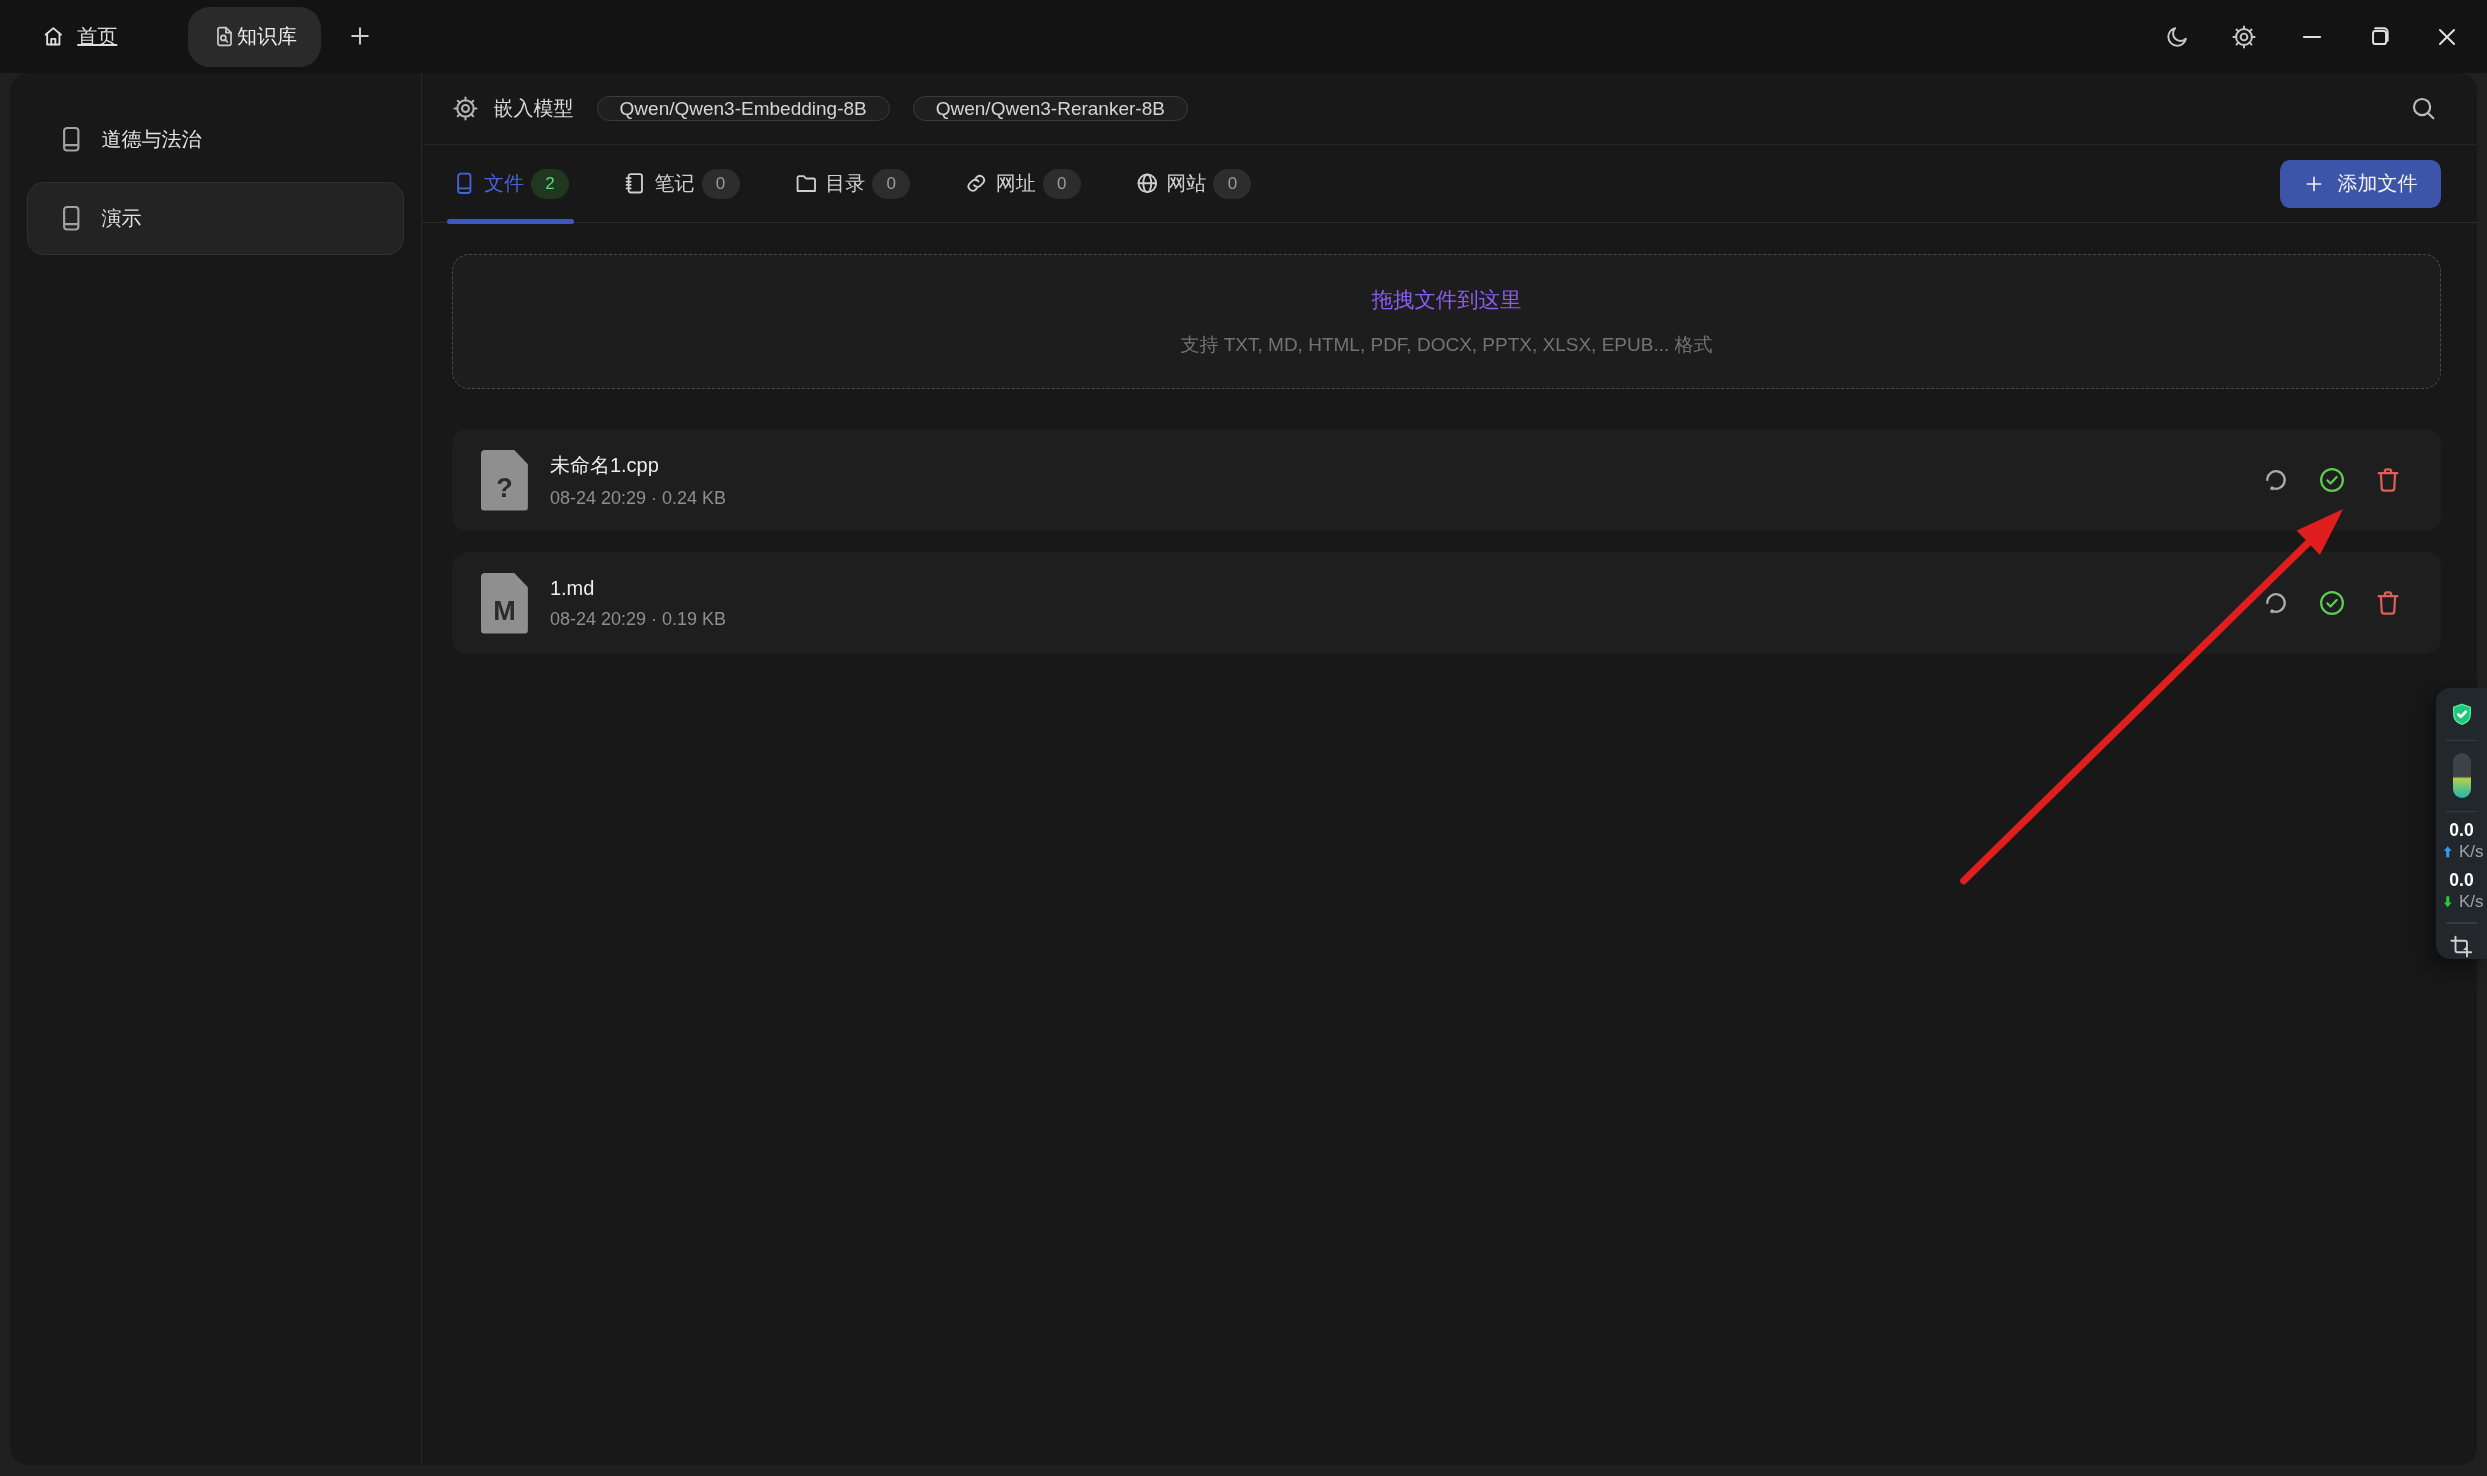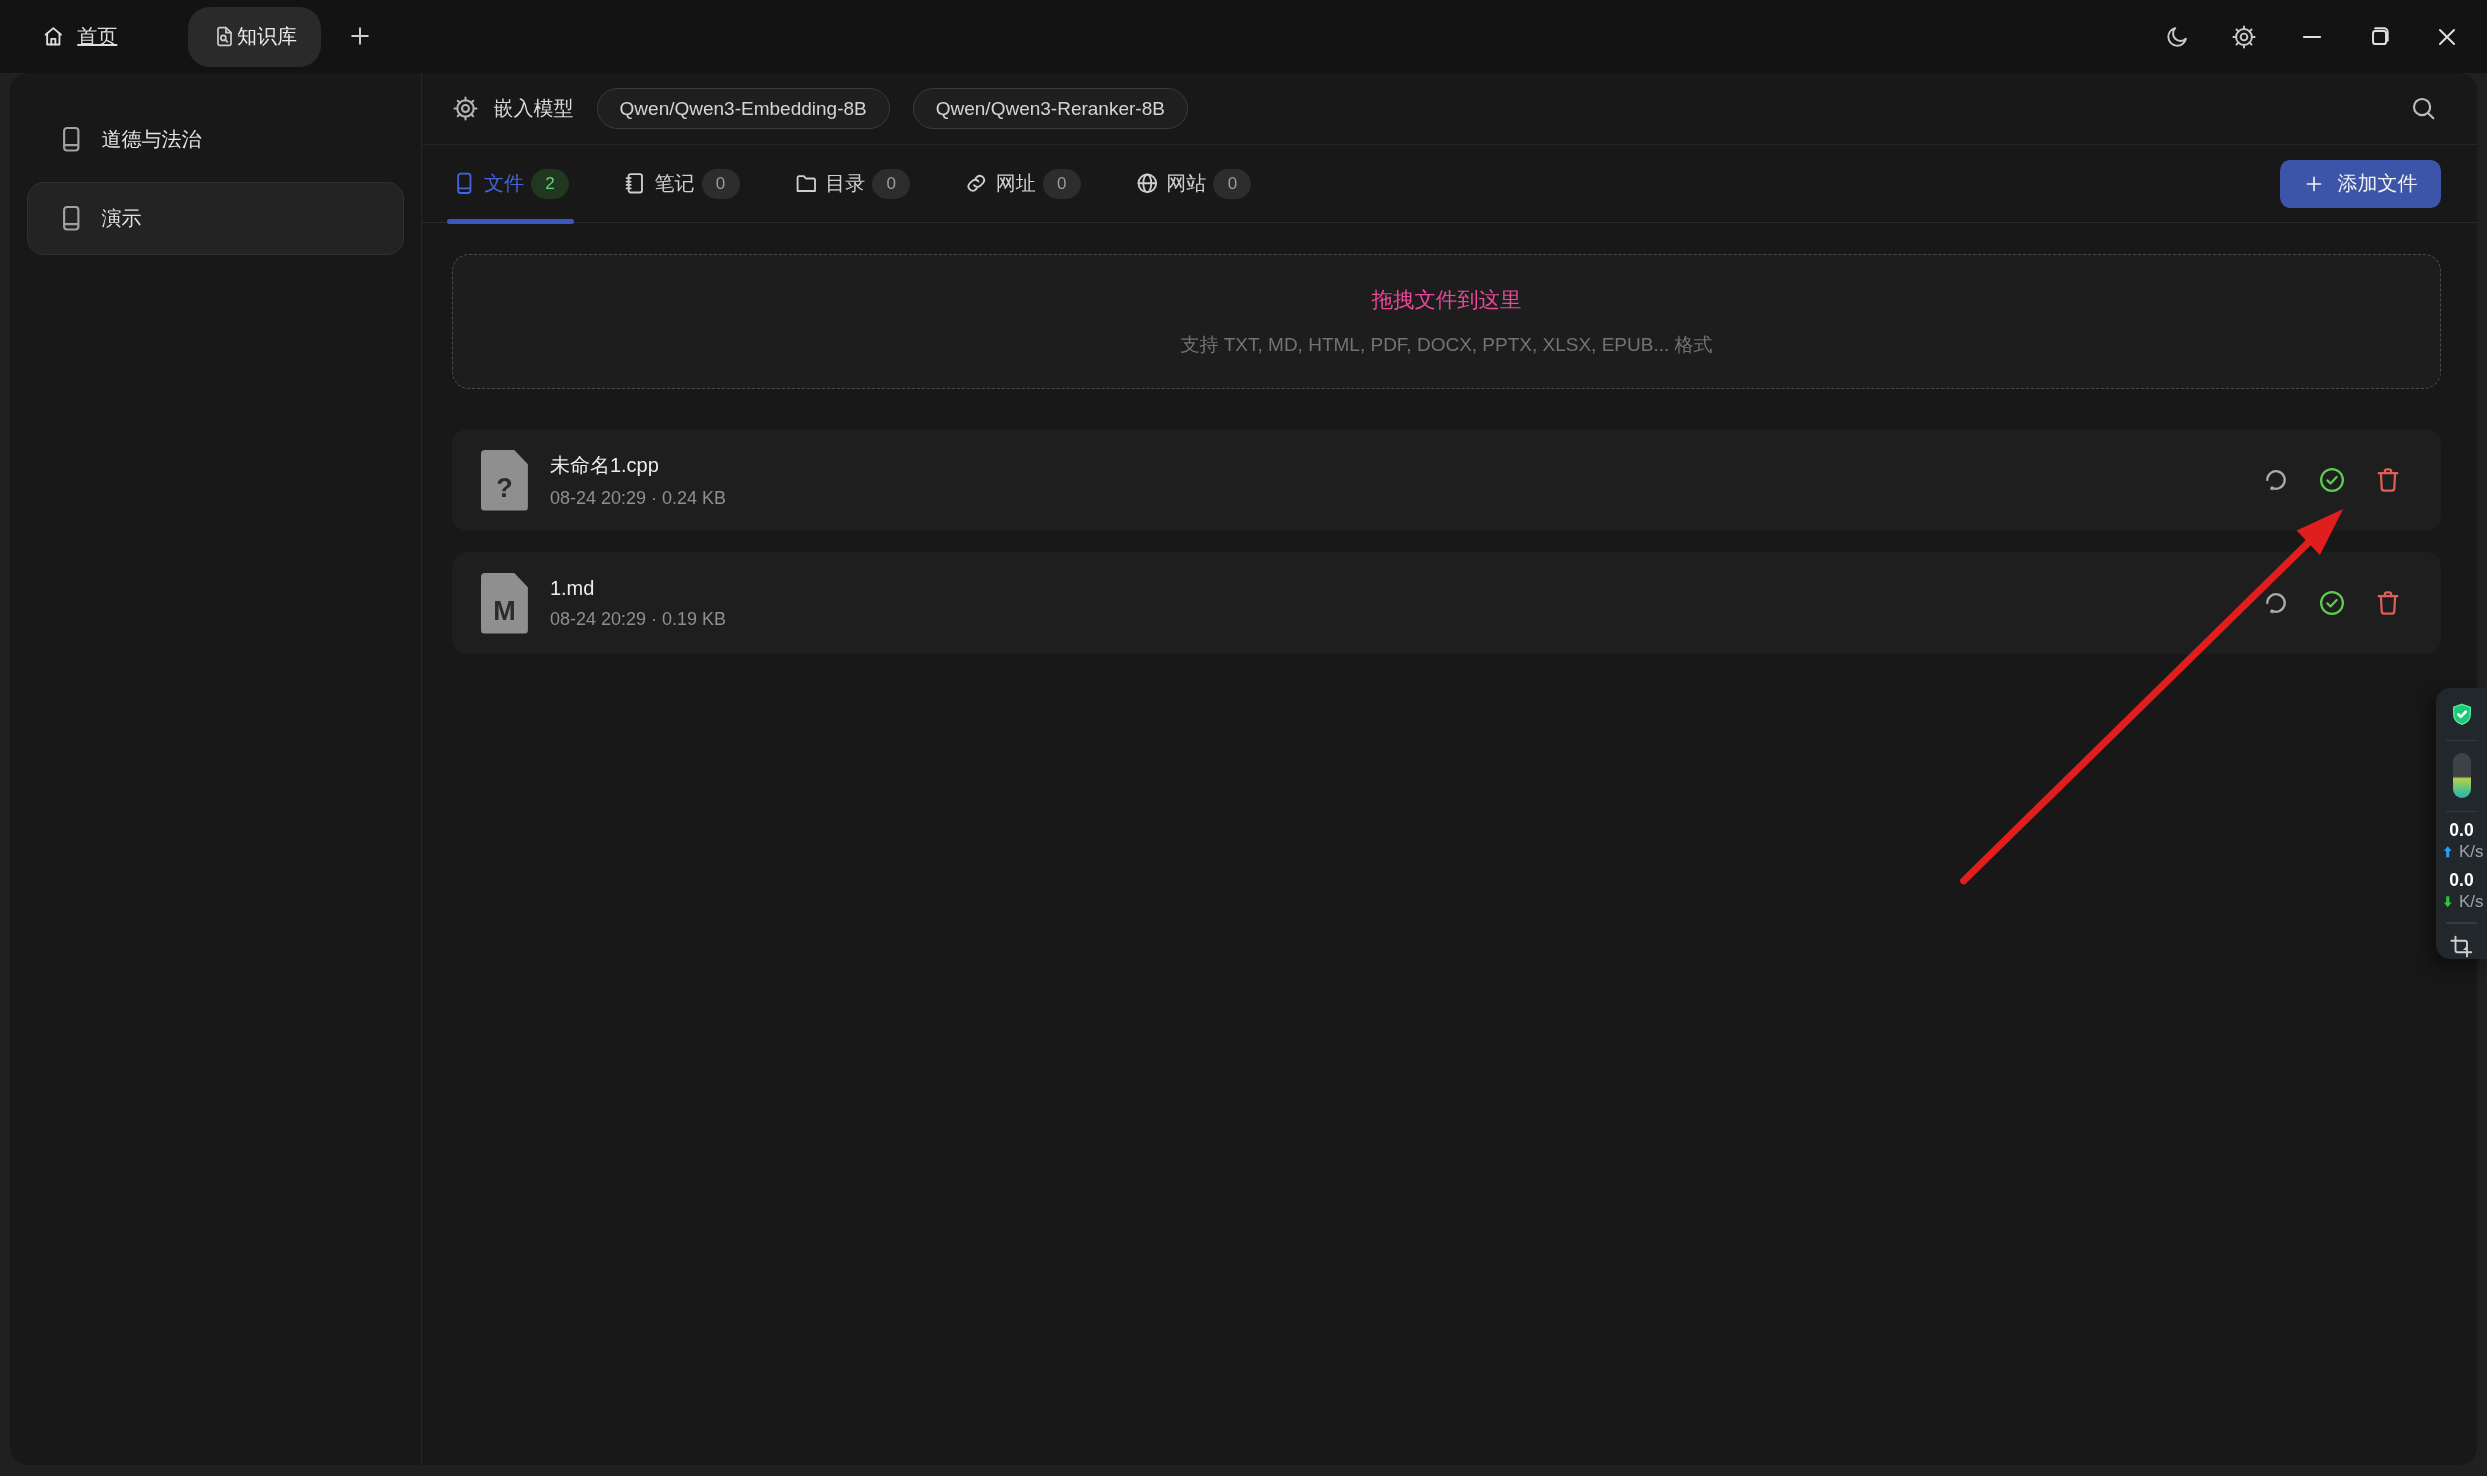--- a/index.html
+++ b/index.html
@@ -34,21 +34,21 @@
   .sb-item svg { width:28.5px; height:28.5px; color:#a2a2a2; flex-shrink:0; }
   .sb-item.active { background:#232323; border-color:#313131; }
   .sb-item.add { color:#dcdcdc; }
 
   
   .content { flex:1; display:flex; flex-direction:column; min-width:0; }
   .c-header { height:72px; border-bottom:1.3px solid #242424; display:flex; align-items:center;
               padding:0 39px 0 30px; flex-shrink:0; }
   .c-header .gear { width:27px; height:27px; color:#b5b5b5; }
   .embed-label { font-size:20px; color:#d8d8d8; margin-left:14.2px; }
-  .model-tag { height:41px; border:1.3px solid #3b3b3b; background:#1f1f1f; border-radius:21px;
+  .model-tag { height:25px; border:1.3px solid #3b3b3b; background:#1f1f1f; border-radius:21px;
                display:flex; align-items:center; padding:0 22px; font-size:19px; color:#d4d4d4;
                margin-left:23px; white-space:nowrap; }
   .c-header .search { margin-left:auto; width:28.5px; height:28.5px; color:#bdbdbd; }
 
   
   .tabbar { height:78px; border-bottom:1.3px solid #2b2b2b; display:flex; align-items:center;
             padding:0 36px 0 30px; flex-shrink:0; }
   .tab { height:100%; display:flex; align-items:center; gap:7px; margin-right:54px;
          position:relative; color:#cfcfcf; }
   .tab svg { width:24.6px; height:24.6px; }
@@ -61,21 +61,21 @@
                        height:4.5px; border-radius:2.6px; background:#3d57c2; }
   .add-file-btn { margin-left:auto; height:48px; background:#3d55a8; border:none; border-radius:10.4px;
                   display:flex; align-items:center; gap:13px; padding:0 23px; color:#f2f2f2;
                   font-size:20px; font-family:inherit; }
   .add-file-btn svg { width:22px; height:22px; }
 
   
   .c-body { flex:1; padding:31px 36px 0 30px; overflow:hidden; }
   .dropzone { height:135px; border:1.9px dashed #4b4b4b; border-radius:17px; background:#1d1d1e;
               display:flex; flex-direction:column; align-items:center; justify-content:center; gap:18px; }
-  .dz-title { font-size:21.4px; color:#ec4899; }
+  .dz-title { font-size:21.4px; color:#8b5cf6; }
   .dz-sub { font-size:19px; color:#737373; }
 
   .file-row { height:102px; background:#1e1e1e; border-radius:15.5px; margin-top:21px;
               display:flex; align-items:center; padding:0 38px 0 28.5px; }
   .file-row.first { margin-top:40px; }
   .doc { width:47px; height:61px; background:#8f8f8f; border-radius:3.9px; position:relative;
          clip-path:polygon(0 0, 70% 0, 100% 24%, 100% 100%, 0 100%); flex-shrink:0; }
   .doc .letter { position:absolute; left:0; right:0; bottom:6.5px; text-align:center;
                  color:#2b2b2b; font-size:27px; font-weight:bold; }
   .f-info { margin-left:22px; }

